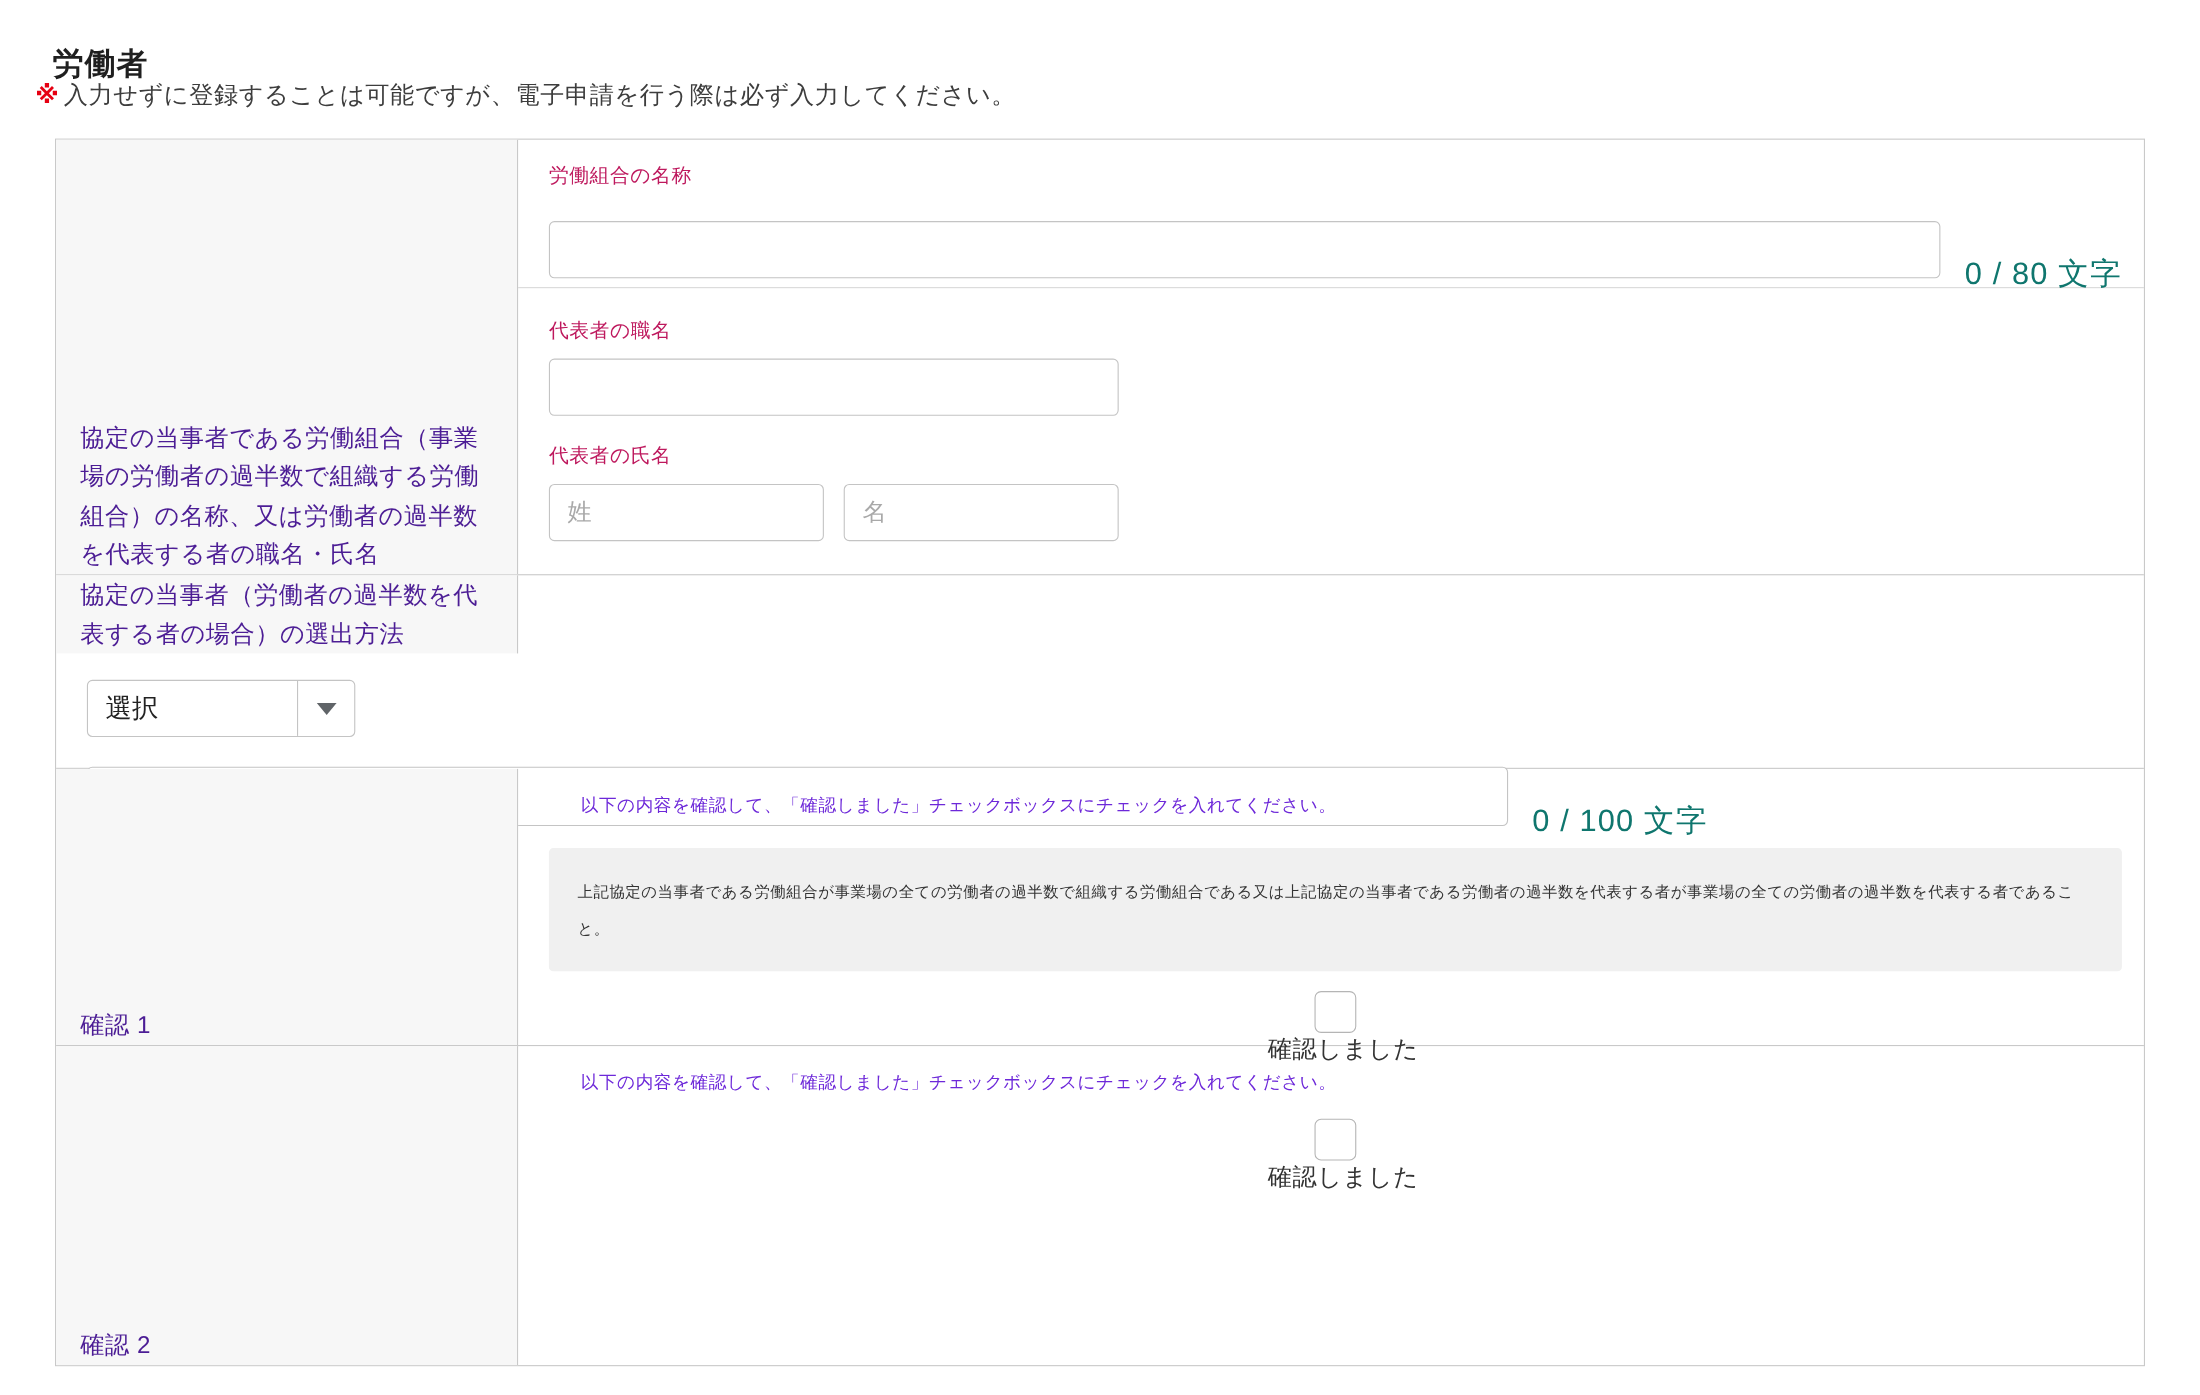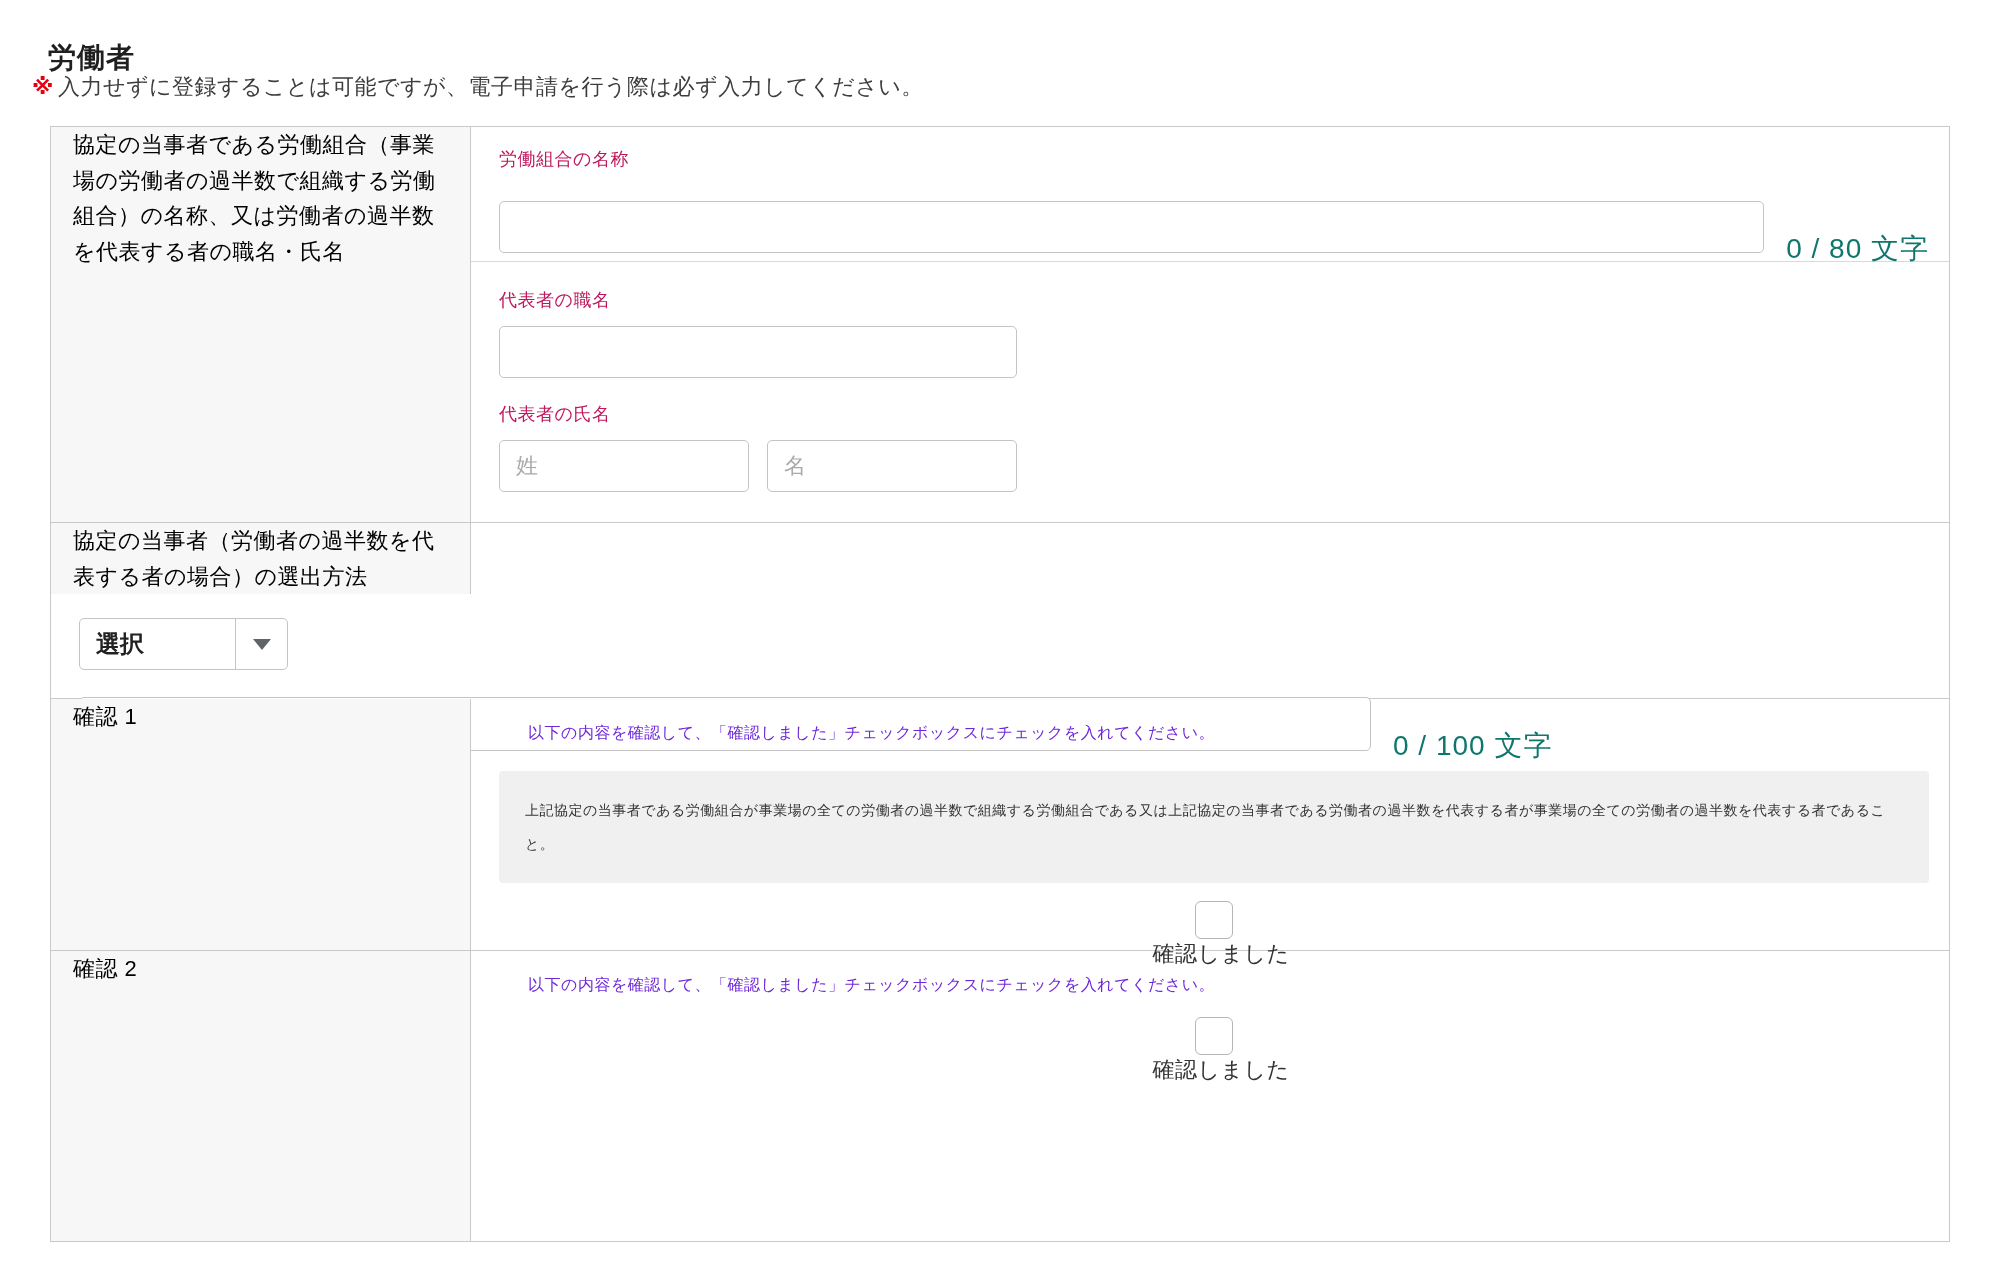--- a/index.html
+++ b/index.html
@@ -44,25 +44,25 @@
   .frow:last-child { border-bottom:none; }
   .r1 { height:396px; }
   .r2 { height:176px;flex-direction:column; }
   .r3 { height:252px; }
   .r4 { height:290px; }
 
   .cell-label {
     width:420px; min-width:420px;
     background:#f7f7f7;
     border-right:1px solid #c9c9c9;
-    display:flex; align-items:flex-start;
+    display:flex; align-items:flex-end;
     padding:0 20px 0 22px;
     font-size:22px;
     line-height:1.62;
-    color:#000000;
+    color:#4c1d95;
     letter-spacing:0.5px;
   }
   .cell-content { flex:1; min-width:0; }
 
   
   .subsection-a {
     border-bottom:1px solid #d9d9d9;
     padding:18px 20px 0 28px;
     height:135px;
   }
@@ -100,27 +100,26 @@
     color:#0f766e;
     white-space:nowrap;
     letter-spacing:1px;
     margin-top:45px;
   }
   .gap-up { margin-top:22px; }
 
   
   .row2-content { padding:24px 20px 0 28px; }
   .select {
-    width:209px; height:52px;
+    width:244px; height:52px;
     border:1px solid #c4c4c4;
     border-radius:5px;
     background:#fff;
     display:flex; align-items:stretch;
     cursor:pointer;
-    font-weight:bold;
   }
   .select-value {
     flex:1;
     display:flex; align-items:center;
     padding-left:16px;
     font-size:24px;
     color:#222;
   }
   .select-arrow {
     width:52px;

